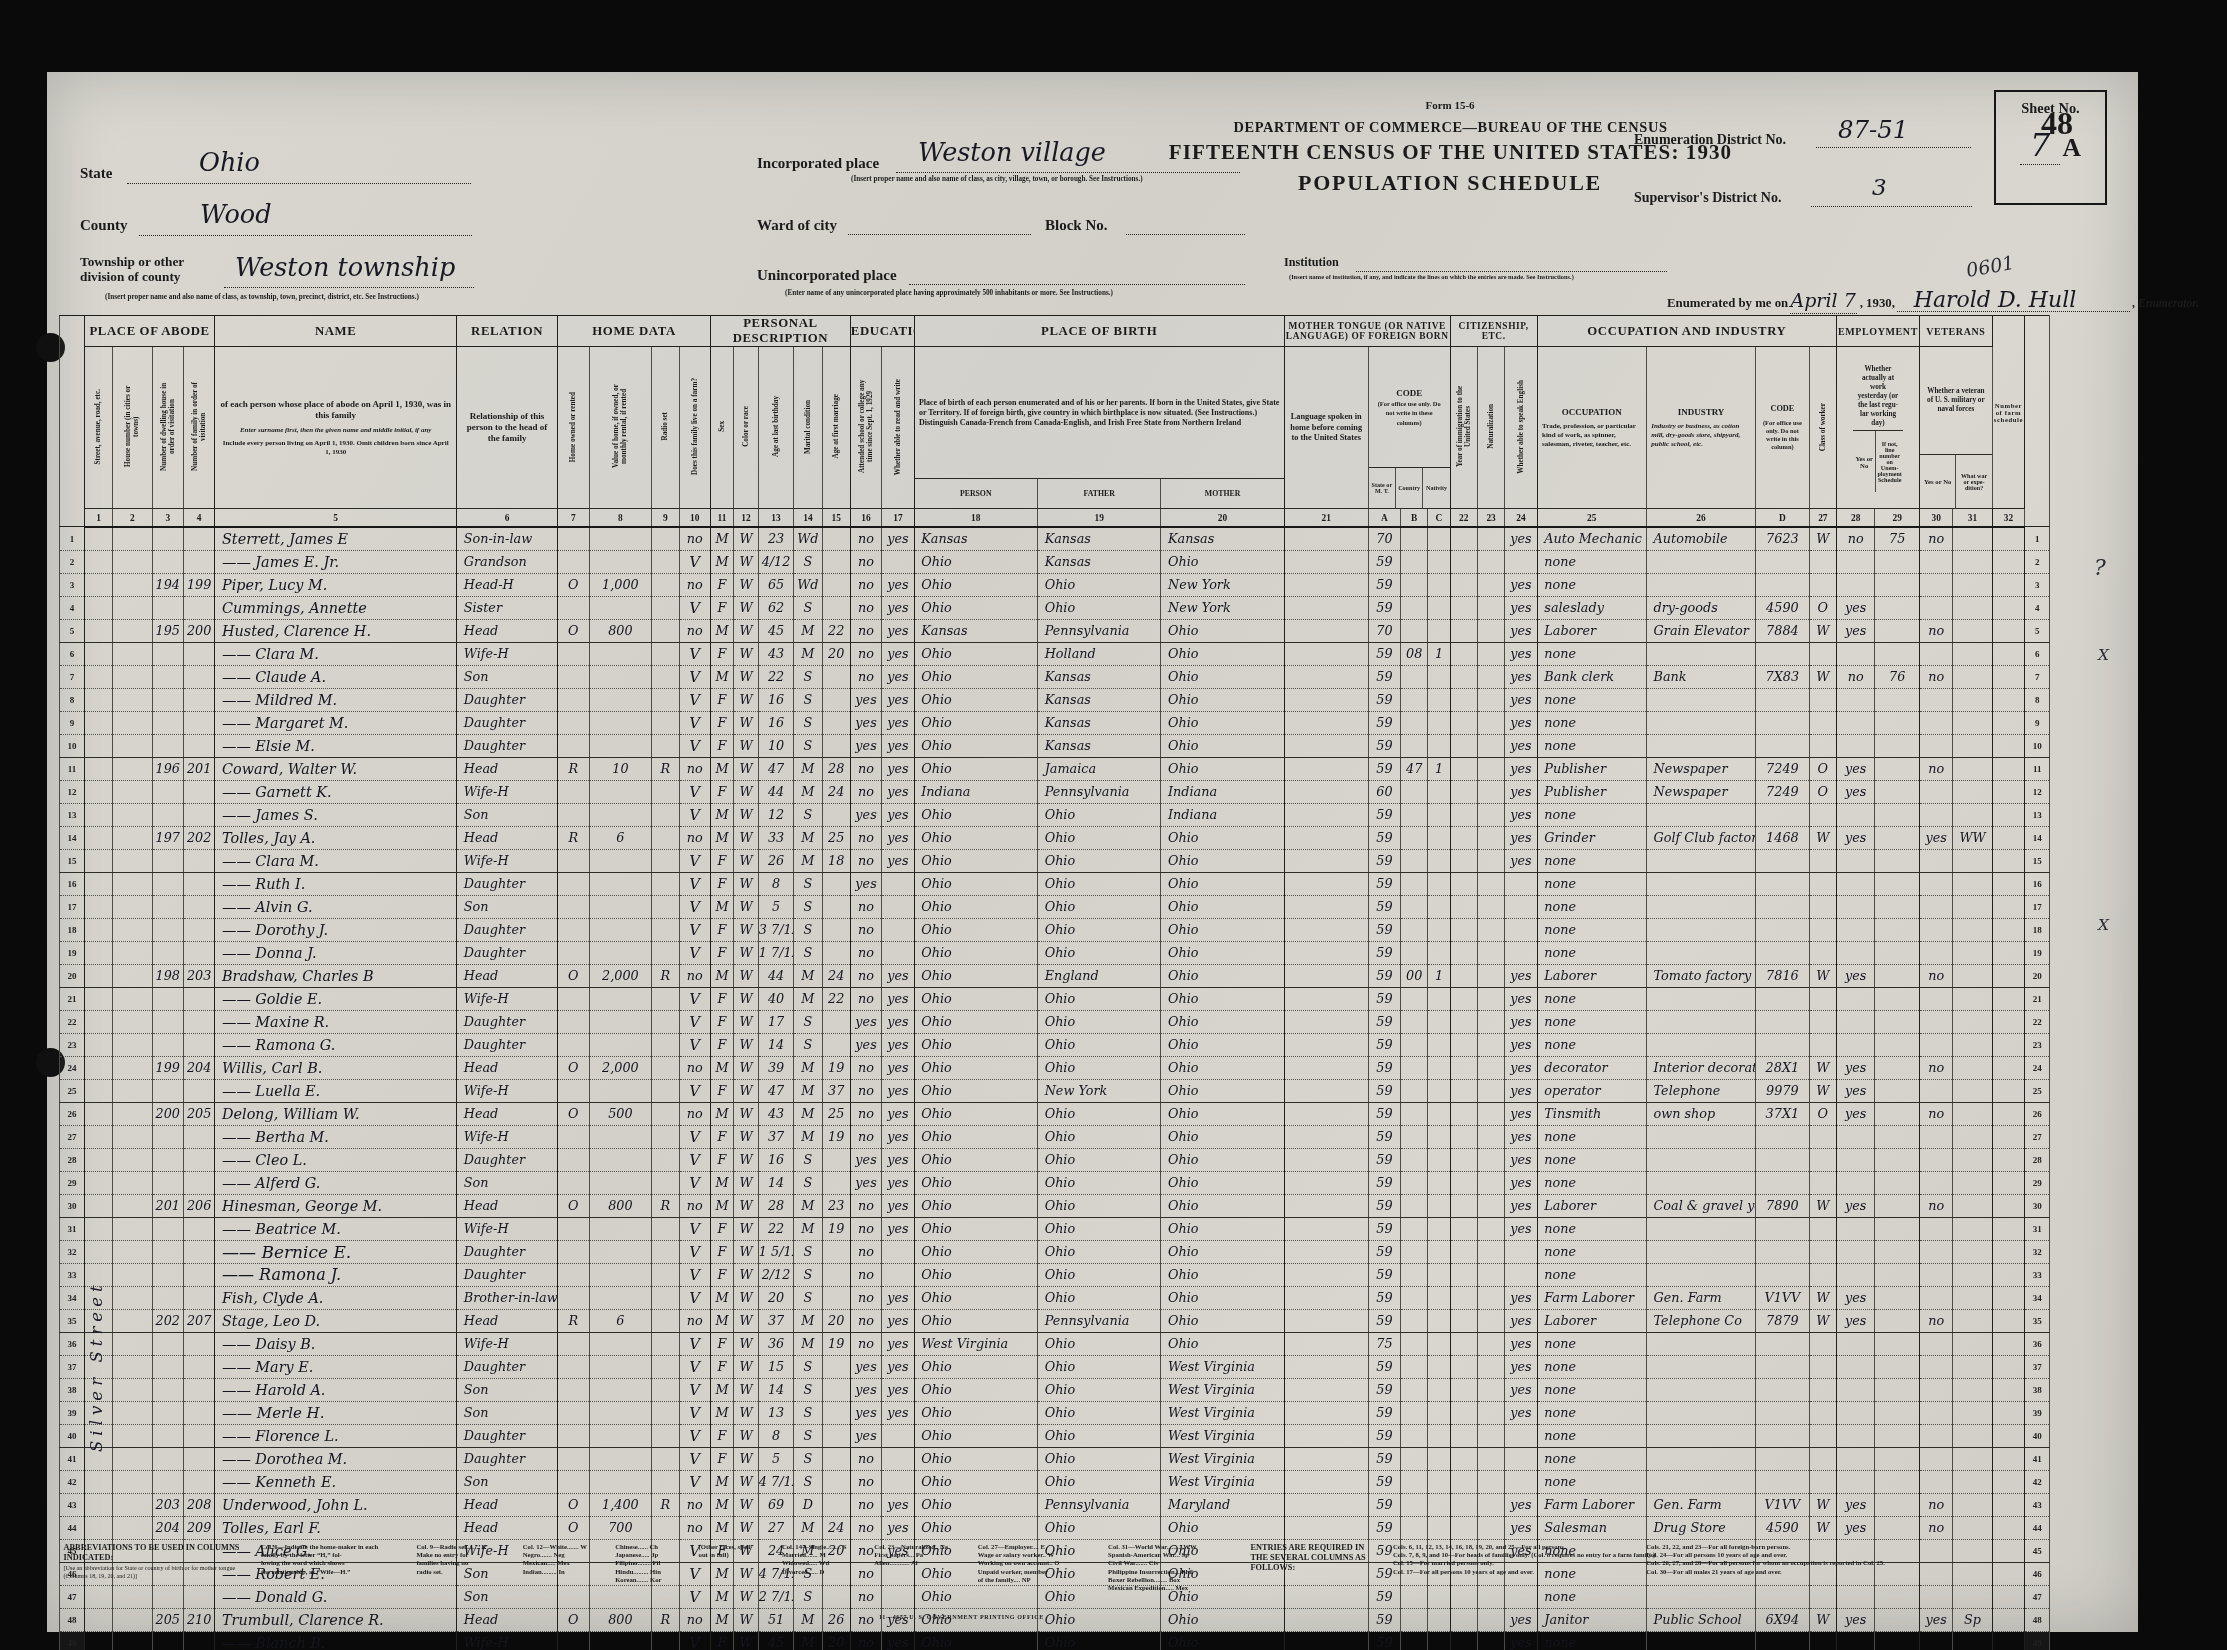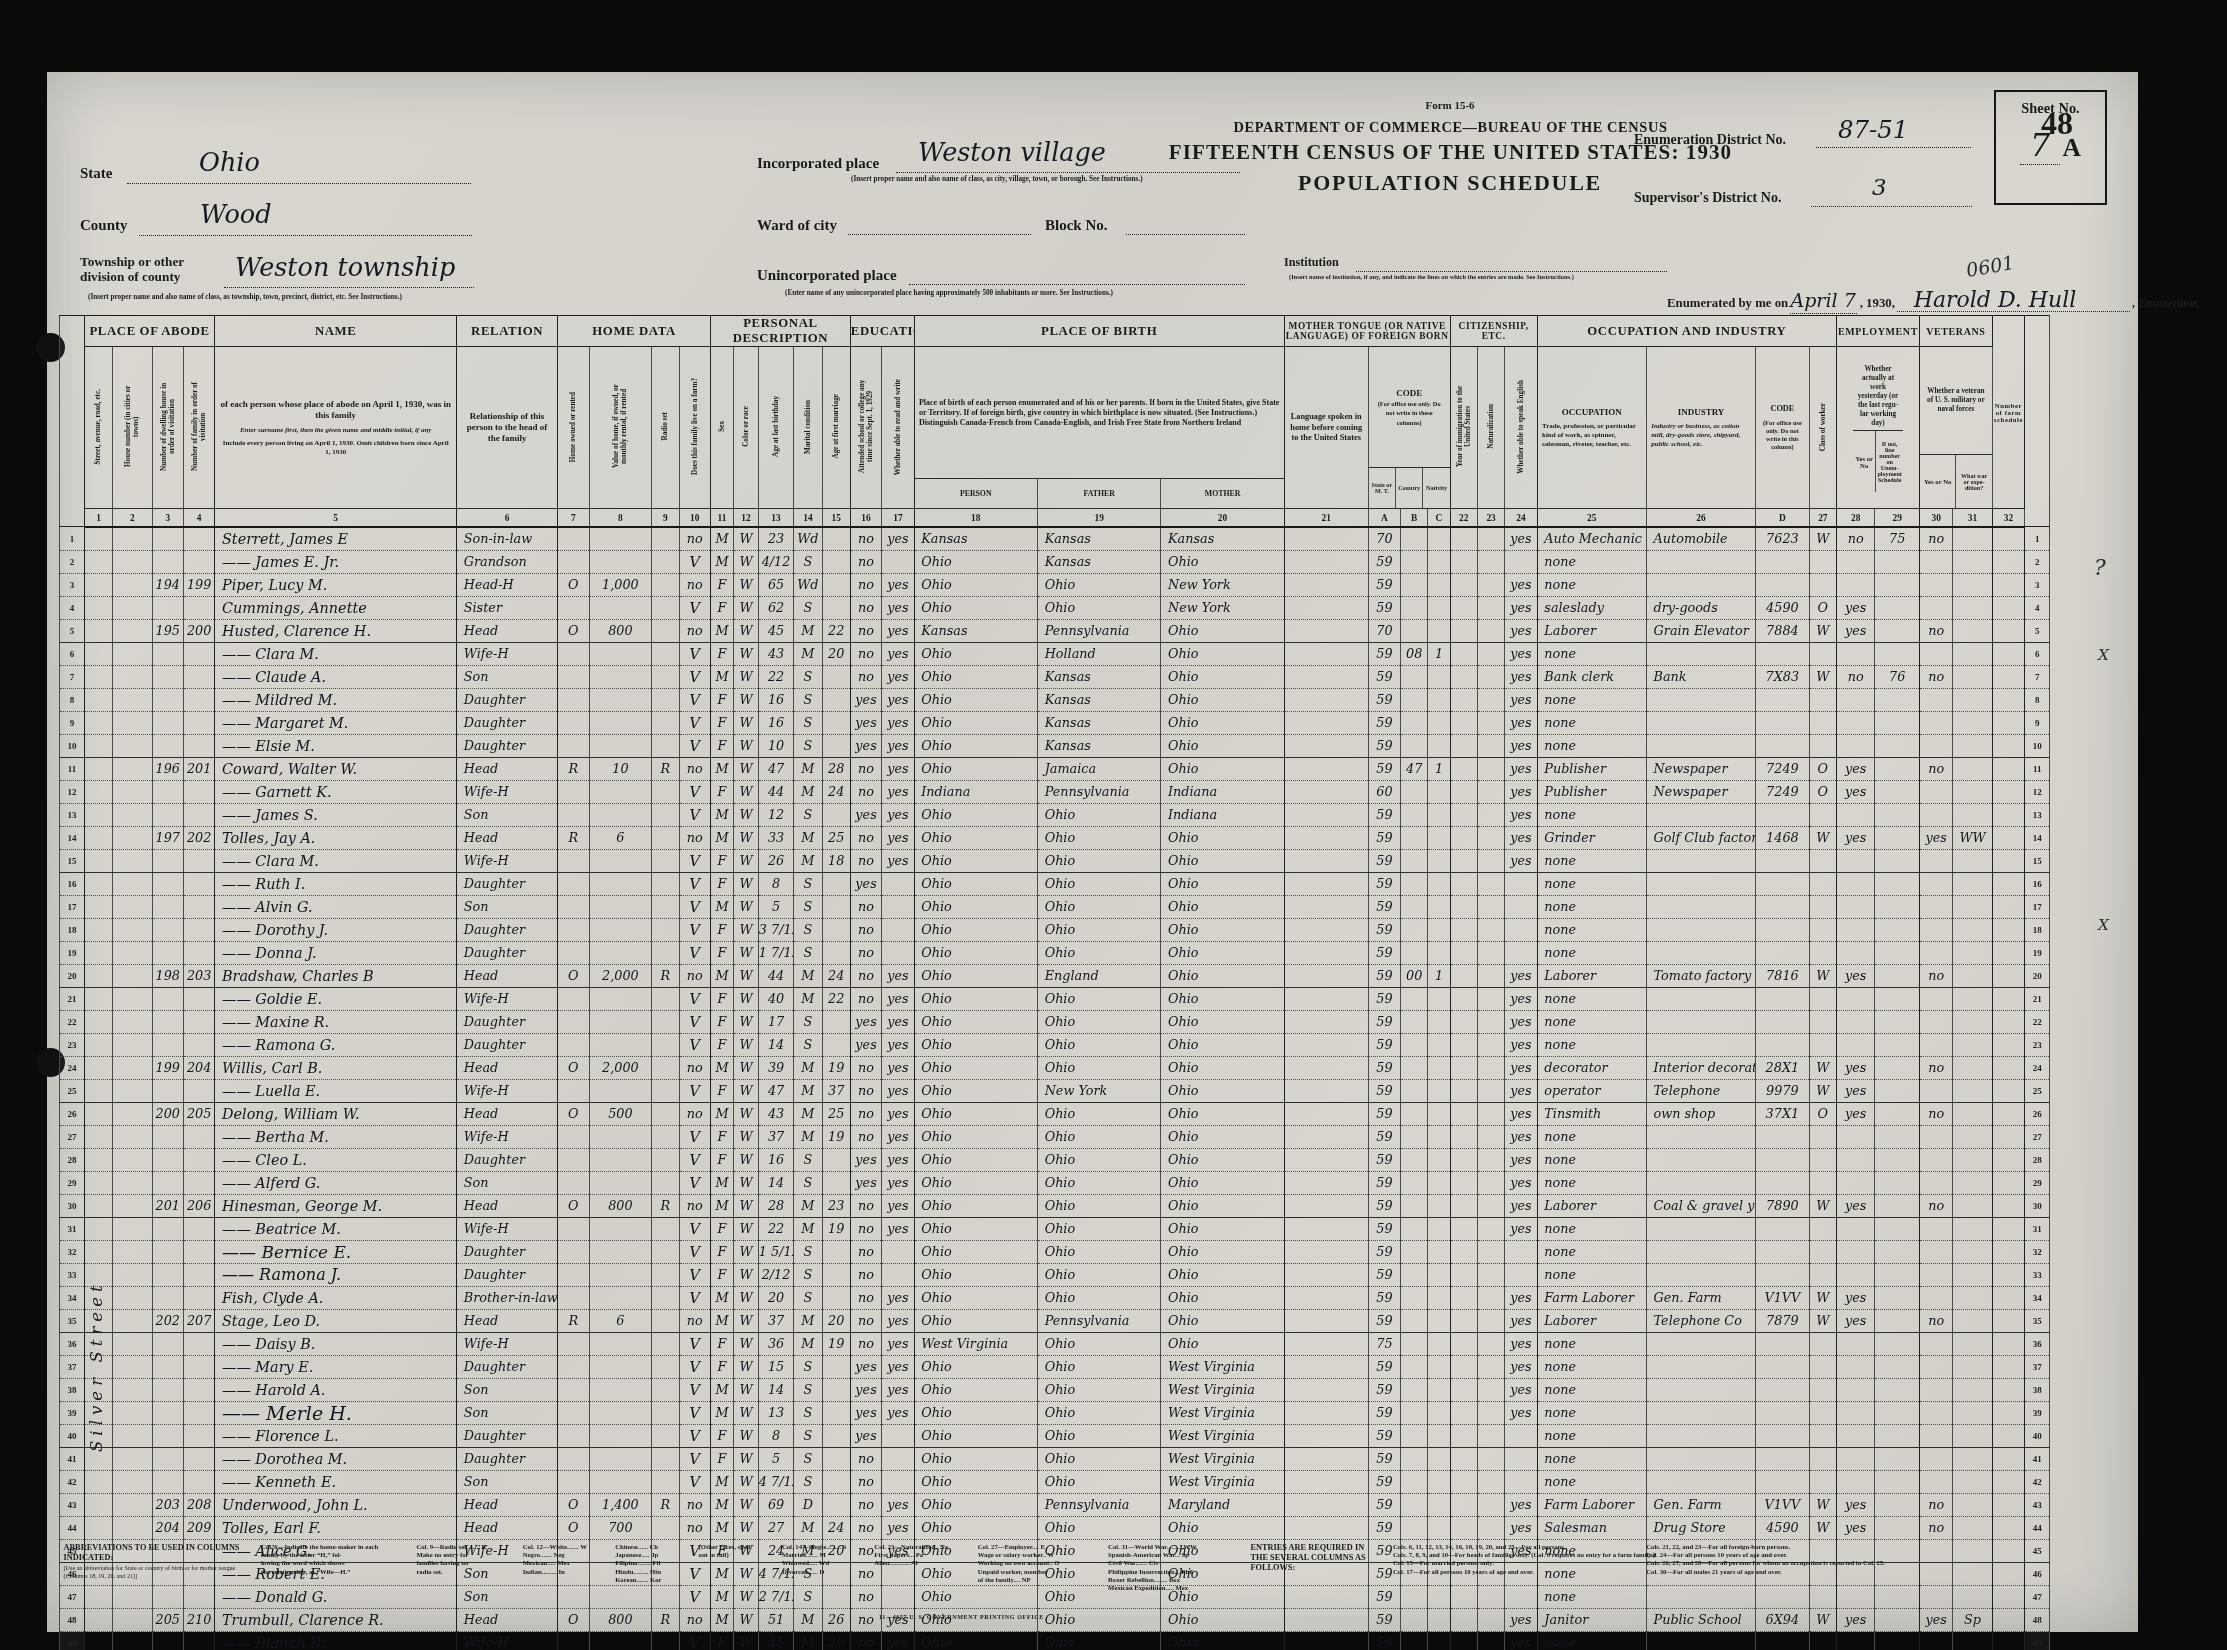--- a/index.html
+++ b/index.html
@@ -76,21 +76,21 @@
   <span class="fill" style="position:absolute;left:80px;top:79px;width:344px;height:32px;">
     <span class="hw hw-big" style="margin-left:72px;">Ohio</span></span>
 
   <div class="hdr-label" style="left:33px;top:145px;">County</div>
   <span class="fill" style="position:absolute;left:92px;top:131px;width:333px;height:32px;">
     <span class="hw hw-big" style="margin-left:61px;">Wood</span></span>
 
   <div class="hdr-label" style="left:33px;top:183px;width:144px;font-size:13.3px;line-height:1.1;">Township or other division of county</div>
   <span class="fill" style="position:absolute;left:177px;top:184px;width:250px;height:31px;">
     <span class="hw hw-big" style="margin-left:11px;white-space:nowrap;">Weston township</span></span>
-  <div class="hdr-note" style="left:41px;top:221px;width:399px;">(Insert proper name and also name of class, as township, town, precinct, district, etc.  See Instructions.)</div>
+  <div class="hdr-note" style="left:58px;top:221px;width:399px;">(Insert proper name and also name of class, as township, town, precinct, district, etc.  See Instructions.)</div>
 
   <div class="hdr-label" style="left:710px;top:83px;">Incorporated place</div>
   <span class="fill" style="position:absolute;left:849px;top:69px;width:344px;height:31px;">
     <span class="hw hw-big" style="margin-left:22px;white-space:nowrap;">Weston village</span></span>
   <div class="hdr-note" style="left:804px;top:103px;width:410px;">(Insert proper name and also name of class, as city, village, town, or borough.  See Instructions.)</div>
 
   <div class="hdr-label" style="left:710px;top:145px;">Ward of city</div>
   <span class="fill" style="position:absolute;left:801px;top:131px;width:183px;height:31px;"></span>
   <div class="hdr-label" style="left:998px;top:145px;">Block No.</div>
   <span class="fill" style="position:absolute;left:1079px;top:131px;width:119px;height:31px;"></span>
@@ -1834,21 +1834,21 @@
             <td class="hw-cell gE"></td>
             <td class="hw-cell gE"></td>
             <td class="rowno">38</td>
           </tr>
           <tr>
             <td class="rowno gE">39</td>
             <td class="hw-cell"></td>
             <td class="hw-cell"></td>
             <td class="hw-cell"></td>
             <td class="hw-cell gE"></td>
-            <td class="hw-cell L gE" style="font-size: 19px; margin-top: 33px;">—— Merle H.</td>
+            <td class="hw-cell L gE" style="font-size: 15px; margin-top: 33px;">—— Merle H.</td>
             <td class="hw-cell L gE">Son</td>
             <td class="hw-cell"></td>
             <td class="hw-cell"></td>
             <td class="hw-cell"></td>
             <td class="hw-cell gE" style="font-size: 15px;">V</td>
             <td class="hw-cell">M</td>
             <td class="hw-cell">W</td>
             <td class="hw-cell">13</td>
             <td class="hw-cell">S</td>
             <td class="hw-cell gE"></td>

